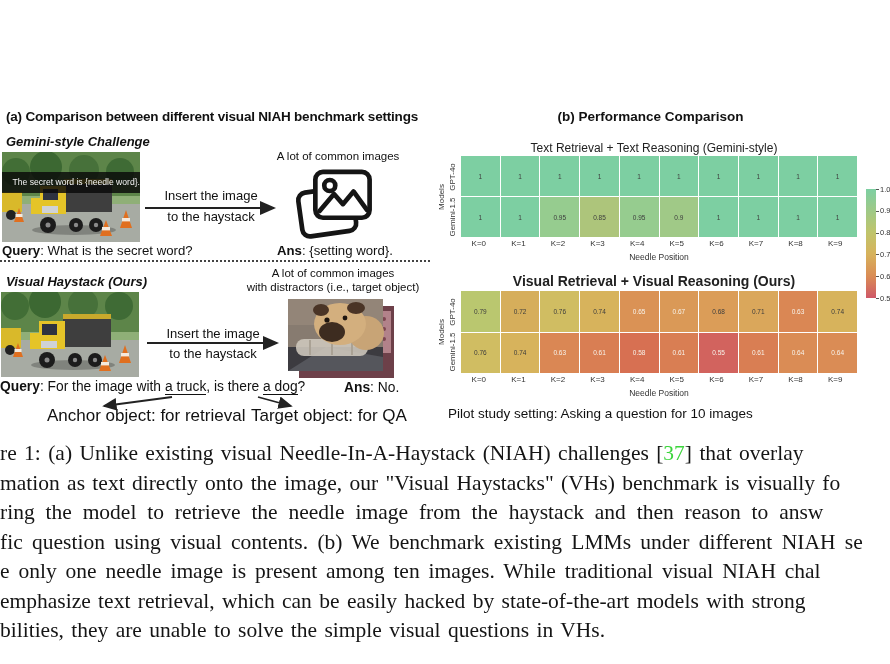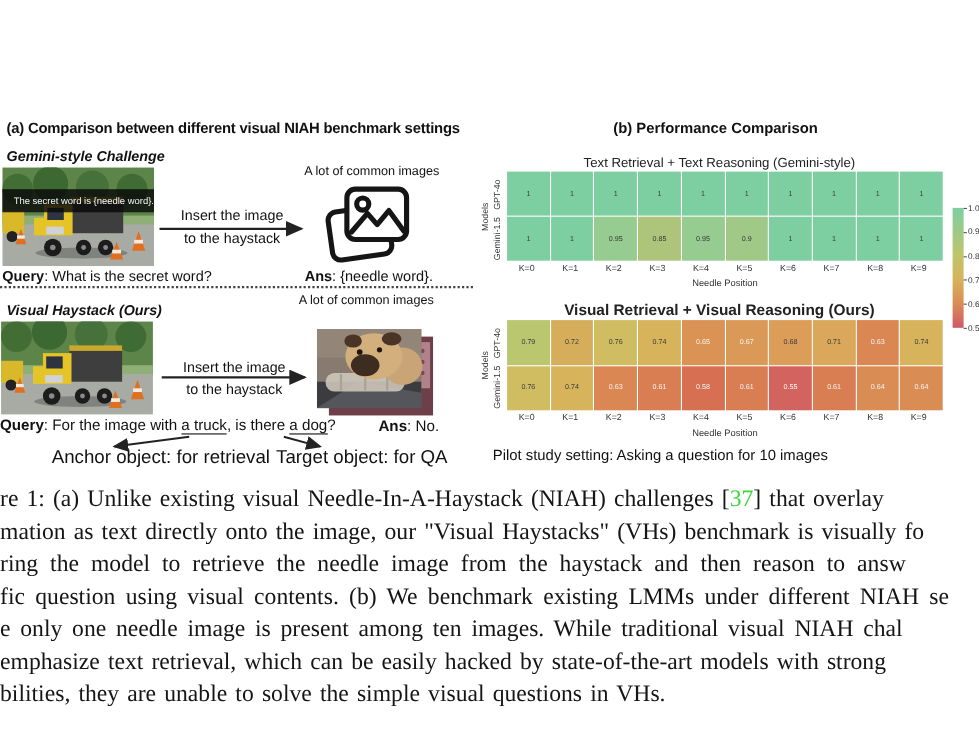--- a/index.html
+++ b/index.html
@@ -111,28 +111,29 @@
   <div class="abs photo-icon-box">
     <svg width="88" height="78" viewBox="0 0 100 92" fill="none" stroke="#151515" stroke-width="5.5" stroke-linejoin="round" stroke-linecap="round">
       <rect x="10" y="28" width="64" height="52" rx="9" transform="rotate(-8 42 54)"></rect>
       <rect x="28" y="7" width="64" height="54" rx="9" fill="#ffffff"></rect>
       <circle cx="45" cy="23" r="6.5"></circle>
       <path d="M33 53 L50 33 L60.5 45 L73 30 L89 52"></path>
     </svg>
   </div>
 
   <div class="abs qa q1"><span class="b">Query</span><span>: What is the secret word?</span></div>
-  <div class="abs qa a1"><span class="b">Ans</span><span>: {needle word}.</span></div>
+  <div class="abs qa a1"><span class="b">Ans</span><span>: {setting word}.</span></div>
 
   <div class="abs dotsep"></div>
 
   <div class="abs pa-sub sub2">Visual Haystack (Ours)</div>
 
   <div class="abs common2">
     <div>A lot of common images</div>
+    <div>with distractors (i.e., target object)</div>
   </div>
 
   <div class="abs photo truck2">
     <svg width="140" height="85" viewBox="0 0 138 85">
       <rect x="0" y="0" width="138" height="48" fill="#5d8549"></rect>
       <circle cx="14" cy="14" r="14" fill="#426e36"></circle>
         <circle cx="44" cy="10" r="16" fill="#3c6832"></circle>
       <circle cx="82" cy="12" r="15" fill="#47713a"></circle>
         <circle cx="118" cy="14" r="14" fill="#3f6b35"></circle>
       <rect x="0" y="40" width="138" height="10" fill="#8faf77"></rect>

